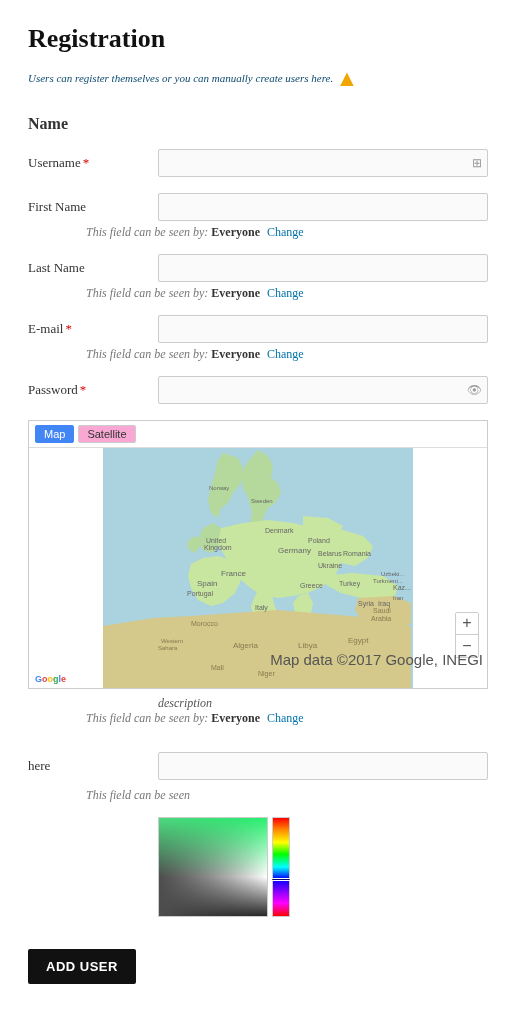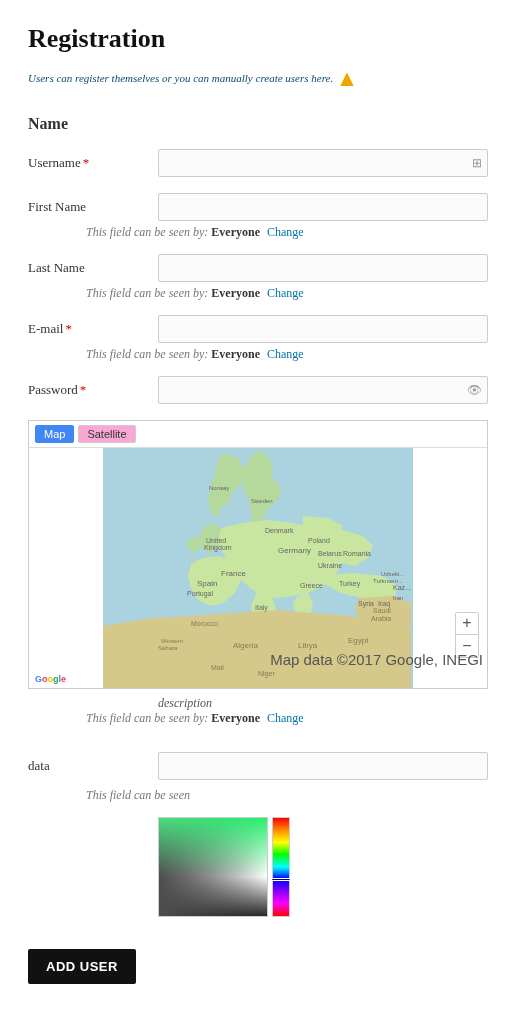--- a/index.html
+++ b/index.html
@@ -398,21 +398,21 @@
 <div class="map-description">description</div>
 
 <div class="field-visibility">
   <span>This field can be seen by:</span> <strong>Everyone</strong>
   <a href="#">Change</a>
 </div>
 
 <div class="divider-space"></div>
 
 <div class="form-row">
-  <label class="form-label">data</label>
+  <label class="form-label">here</label>
   <div class="color-input-wrap">
     <input type="text" class="color-text-input" style="">
   </div>
 </div>
 <div class="field-visibility">
   <span>This field can be seen</span>
 </div>
 
 <div style="display:flex; margin-left:130px; margin-top:4px; width:140px; height:100px;">
   <div style="width:110px; height:100px; position:relative; border:1px solid #ccc; overflow:hidden; flex-shrink:0;">

